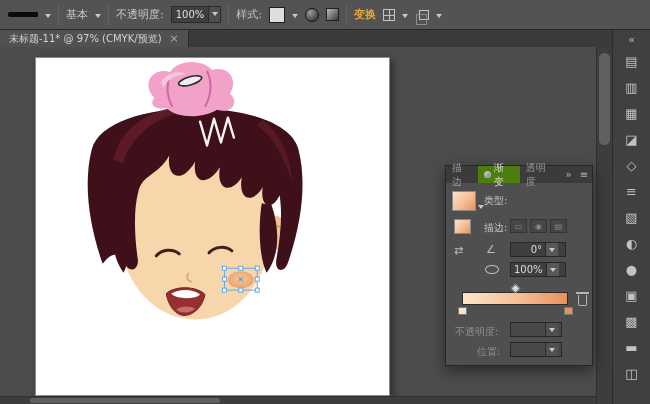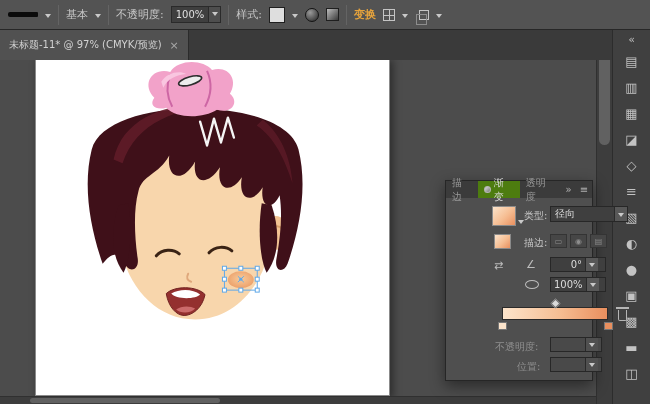--- a/index.html
+++ b/index.html
@@ -23,21 +23,21 @@
     background:radial-gradient(circle at 35% 30%, #9a9a9a, #232323); }
   .grad-sq-icon { width:13px; height:13px; border:1px solid #1f1f1f; background:linear-gradient(135deg,#bdbdbd,#3a3a3a); }
   .transform-link { color:#e6a33c;font-weight:bold; }
   .icon-grid { width:12px; height:12px; border:1px solid #c4c4c4; position:relative; }
   .icon-grid::before { content:''; position:absolute; left:5px; top:0; width:1px; height:100%; background:#c4c4c4; }
   .icon-grid::after { content:''; position:absolute; top:5px; left:0; height:1px; width:100%; background:#c4c4c4; }
   .icon-cube { width:10px; height:10px; border:1px solid #c4c4c4; position:relative; margin-left:4px; background:#535353; }
   .icon-cube::after { content:''; position:absolute; left:-4px; top:3px; width:9px; height:9px; border:1px solid #8d8d8d; }
 
   
-  .tab-bar { position:absolute; top:30px; left:0; width:612px; height:30px; background:#3a3a3a; display:flex; z-index:5; }
+  .tab-bar { position:absolute; top:30px; left:0; width:612px; height:17px; background:#3a3a3a; display:flex; z-index:5; }
   .doc-tab { display:flex; align-items:center; gap:8px; padding:0 9px; background:#515151;
     border-right:1px solid #2b2b2b; font-size:10px; color:#d2d2d2; }
   .doc-tab .close { color:#a8a8a8; font-size:11px; }
 
   
   .canvas { position:absolute; top:47px; left:0; width:596px; height:349px; background:#4c4c4c; overflow:hidden; }
   .artboard { position:absolute; left:35px; top:10px; width:355px; height:339px; background:#ffffff;
     border:1px solid #8b8b8b; box-shadow:3px 3px 8px rgba(0,0,0,0.42); }
   .artboard svg { width:100%; height:100%; display:block; }
 
@@ -48,29 +48,29 @@
   .hthumb { position:absolute; top:1px; left:30px; width:190px; height:5px; background:#616161; border-radius:3px; }
 
   
   .dock { position:absolute; top:30px; left:612px; width:38px; height:374px; background:#404040;
     border-left:1px solid #2c2c2c; display:flex; flex-direction:column; align-items:center; padding-top:2px; }
   .dock-expand { color:#bdbdbd; font-size:11px; height:16px; line-height:16px; }
   .dock-icon { width:26px; height:24px; display:flex; align-items:center; justify-content:center;
     color:#c3c3c3; font-size:13px; margin:1px 0; border-radius:3px; }
 
   
-  .panel { position:absolute; left:445px; top:180px; width:148px; background:#4f4f4f; border:1px solid #262626;
+  .panel { position:absolute; left:445px; top:165px; width:148px; background:#4f4f4f; border:1px solid #262626;
     box-shadow:0 5px 14px rgba(0,0,0,0.45); font-size:10px; color:#c9c9c9; z-index:8; }
   .panel-tabs { height:17px; background:#3b3b3b; display:flex; align-items:stretch; }
   .panel-tab { display:flex; align-items:center; gap:3px; padding:0 6px; color:#989898; font-size:10px; }
   .panel-tab.active { background:#4d7c0f; color:#dadada; }
   .tab-dot { width:7px; height:7px; border:1px solid #b5b5b5; border-radius:50%; background:linear-gradient(135deg,#ddd,#777); }
   .pt-spacer { flex:1; }
   .pt-icon { color:#b0b0b0; padding:0 4px; display:flex; align-items:center; font-size:10px; }
-  .panel-body { position:relative; height:182px;margin-left:40px; }
+  .panel-body { position:relative; height:182px; }
   .gswatch { position:absolute; left:6px; top:8px; width:24px; height:20px; border:1px solid #8a8a8a; }
   .gswatch2 { position:absolute; left:8px; top:36px; width:17px; height:15px; border:1px solid #8a8a8a; }
   .small-caret { position:absolute; width:0; height:0; border:3px solid transparent; border-top:4px solid #c9c9c9; }
   .lbl { position:absolute; color:#c4c4c4; white-space:nowrap; }
   .lbl.dim { color:#8f8f8f; }
   .dd { position:absolute; display:flex; align-items:center; height:16px; background:#3f3f3f; border:1px solid #272727; }
   .dd .val { flex:1; padding:0 4px; color:#dcdcdc; text-align:left; }
   .dd .arw, .fld .arw { width:13px; align-self:stretch; background:#585858; border-left:1px solid #2a2a2a;
     display:flex; align-items:center; justify-content:center; }
   .dd .arw::after, .fld .arw::after { content:''; border:3px solid transparent; border-top:4px solid #c9c9c9; margin-top:4px; }
@@ -235,24 +235,20 @@
       </div>
       <div class="pt-spacer"></div>
       <div class="pt-icon">»</div>
       <div class="pt-icon">≡</div>
     </div>
 
     <div class="panel-body">
       <div class="gswatch" style="background: linear-gradient(135deg, rgb(252, 228, 203), rgb(246, 189, 146) 55%, rgb(233, 143, 94));"></div>
       <span class="small-caret" style="left:32px; top:22px;"></span>
       <span class="lbl" style="left:38px; top:11px;">类型:</span>
-      <div class="dd" style="left:64px; top:8px; width:78px;">
-        <span class="val">径向</span>
-        <span class="arw"></span>
-      </div>
 
       <div class="gswatch2" style="background: linear-gradient(135deg, rgb(252, 228, 203), rgb(246, 189, 146) 55%, rgb(233, 143, 94));"></div>
       <span class="lbl" style="left:38px; top:38px;">描边:</span>
       <div class="stroke-opts">
         <span class="sopt">▭</span>
         <span class="sopt">◉</span>
         <span class="sopt">▤</span>
       </div>
 
       <span class="rev-icon">⇄</span>

